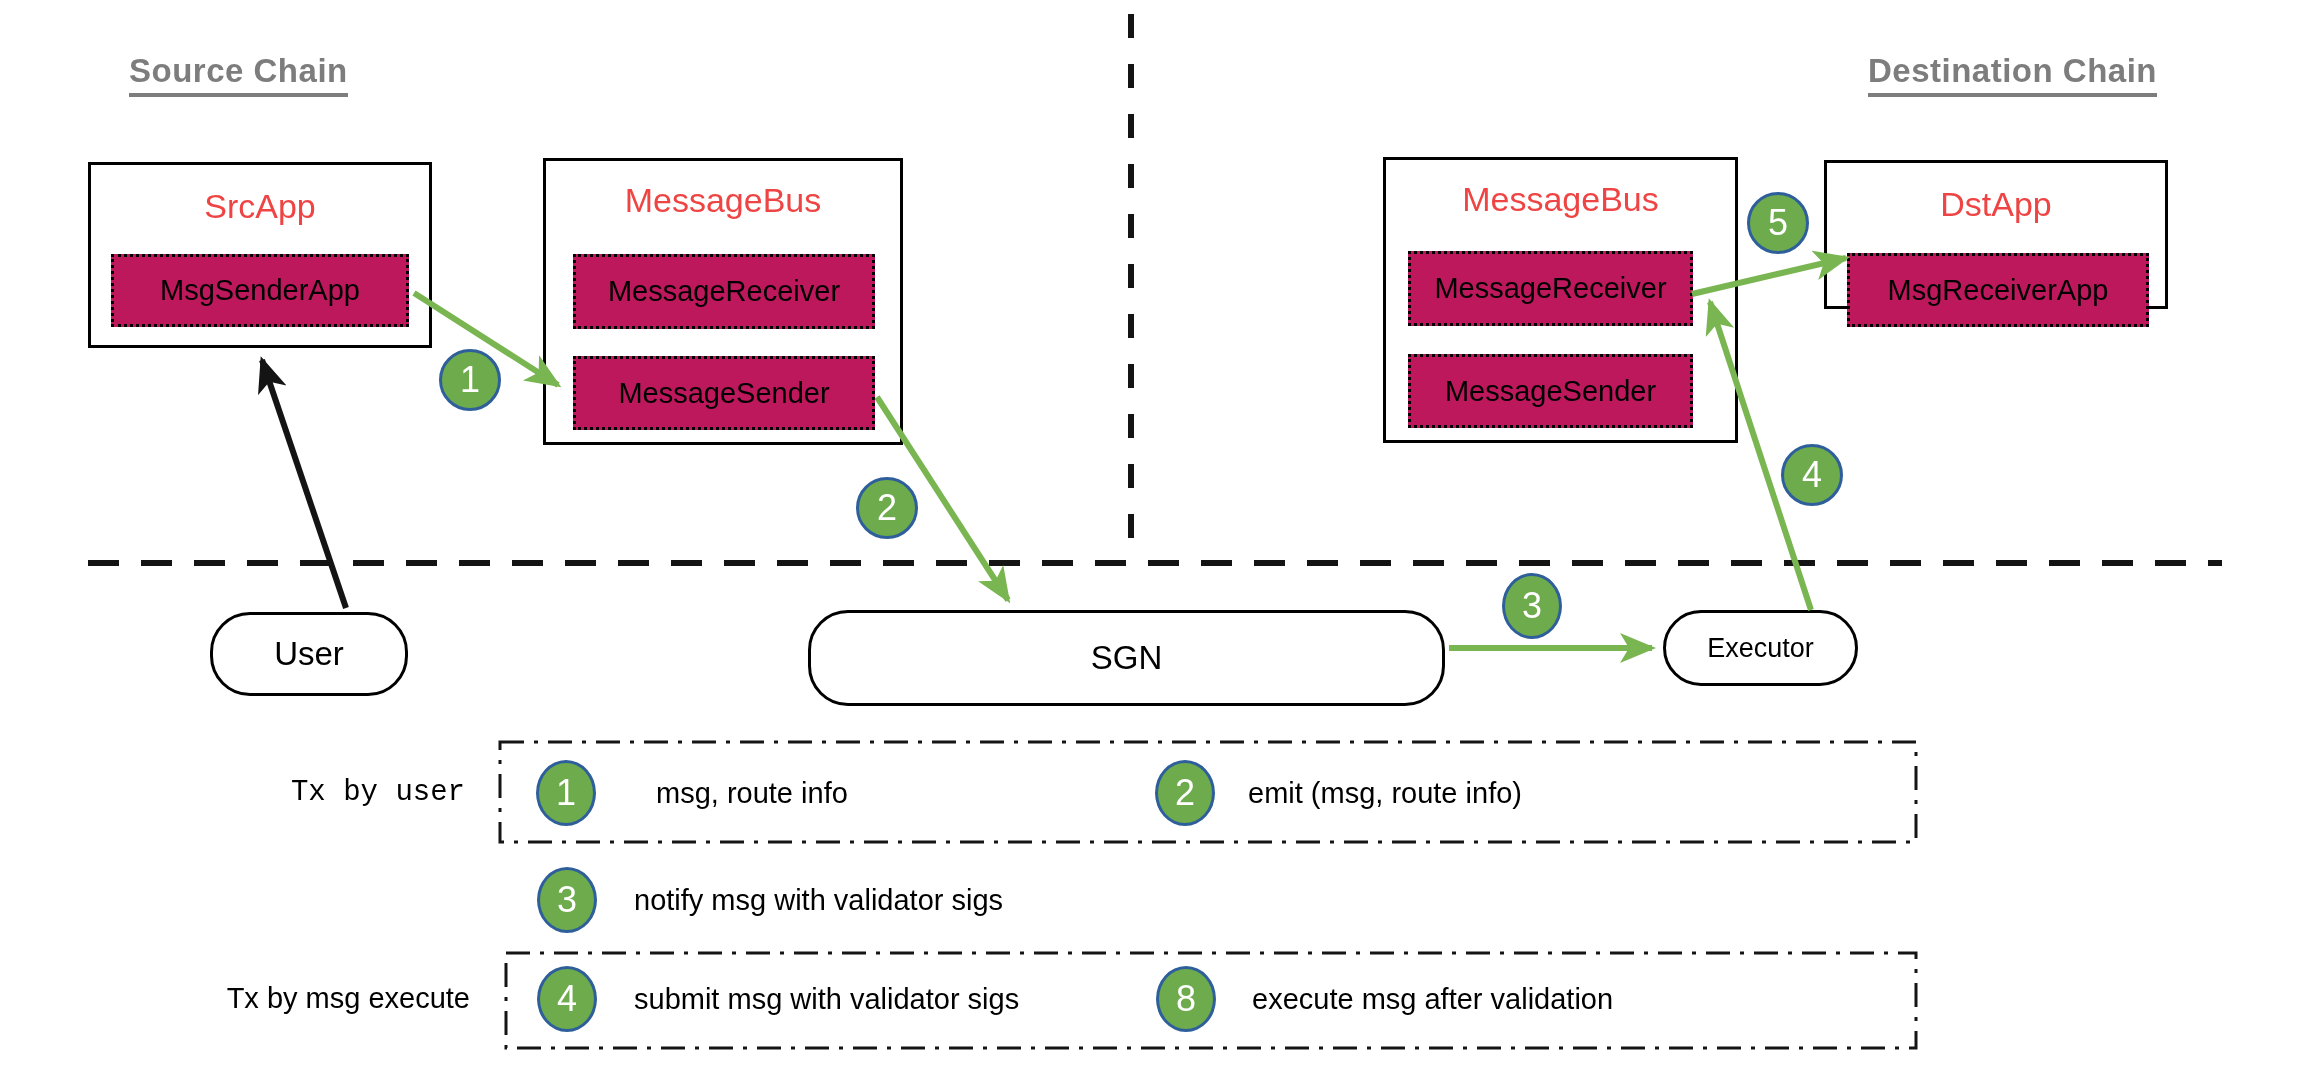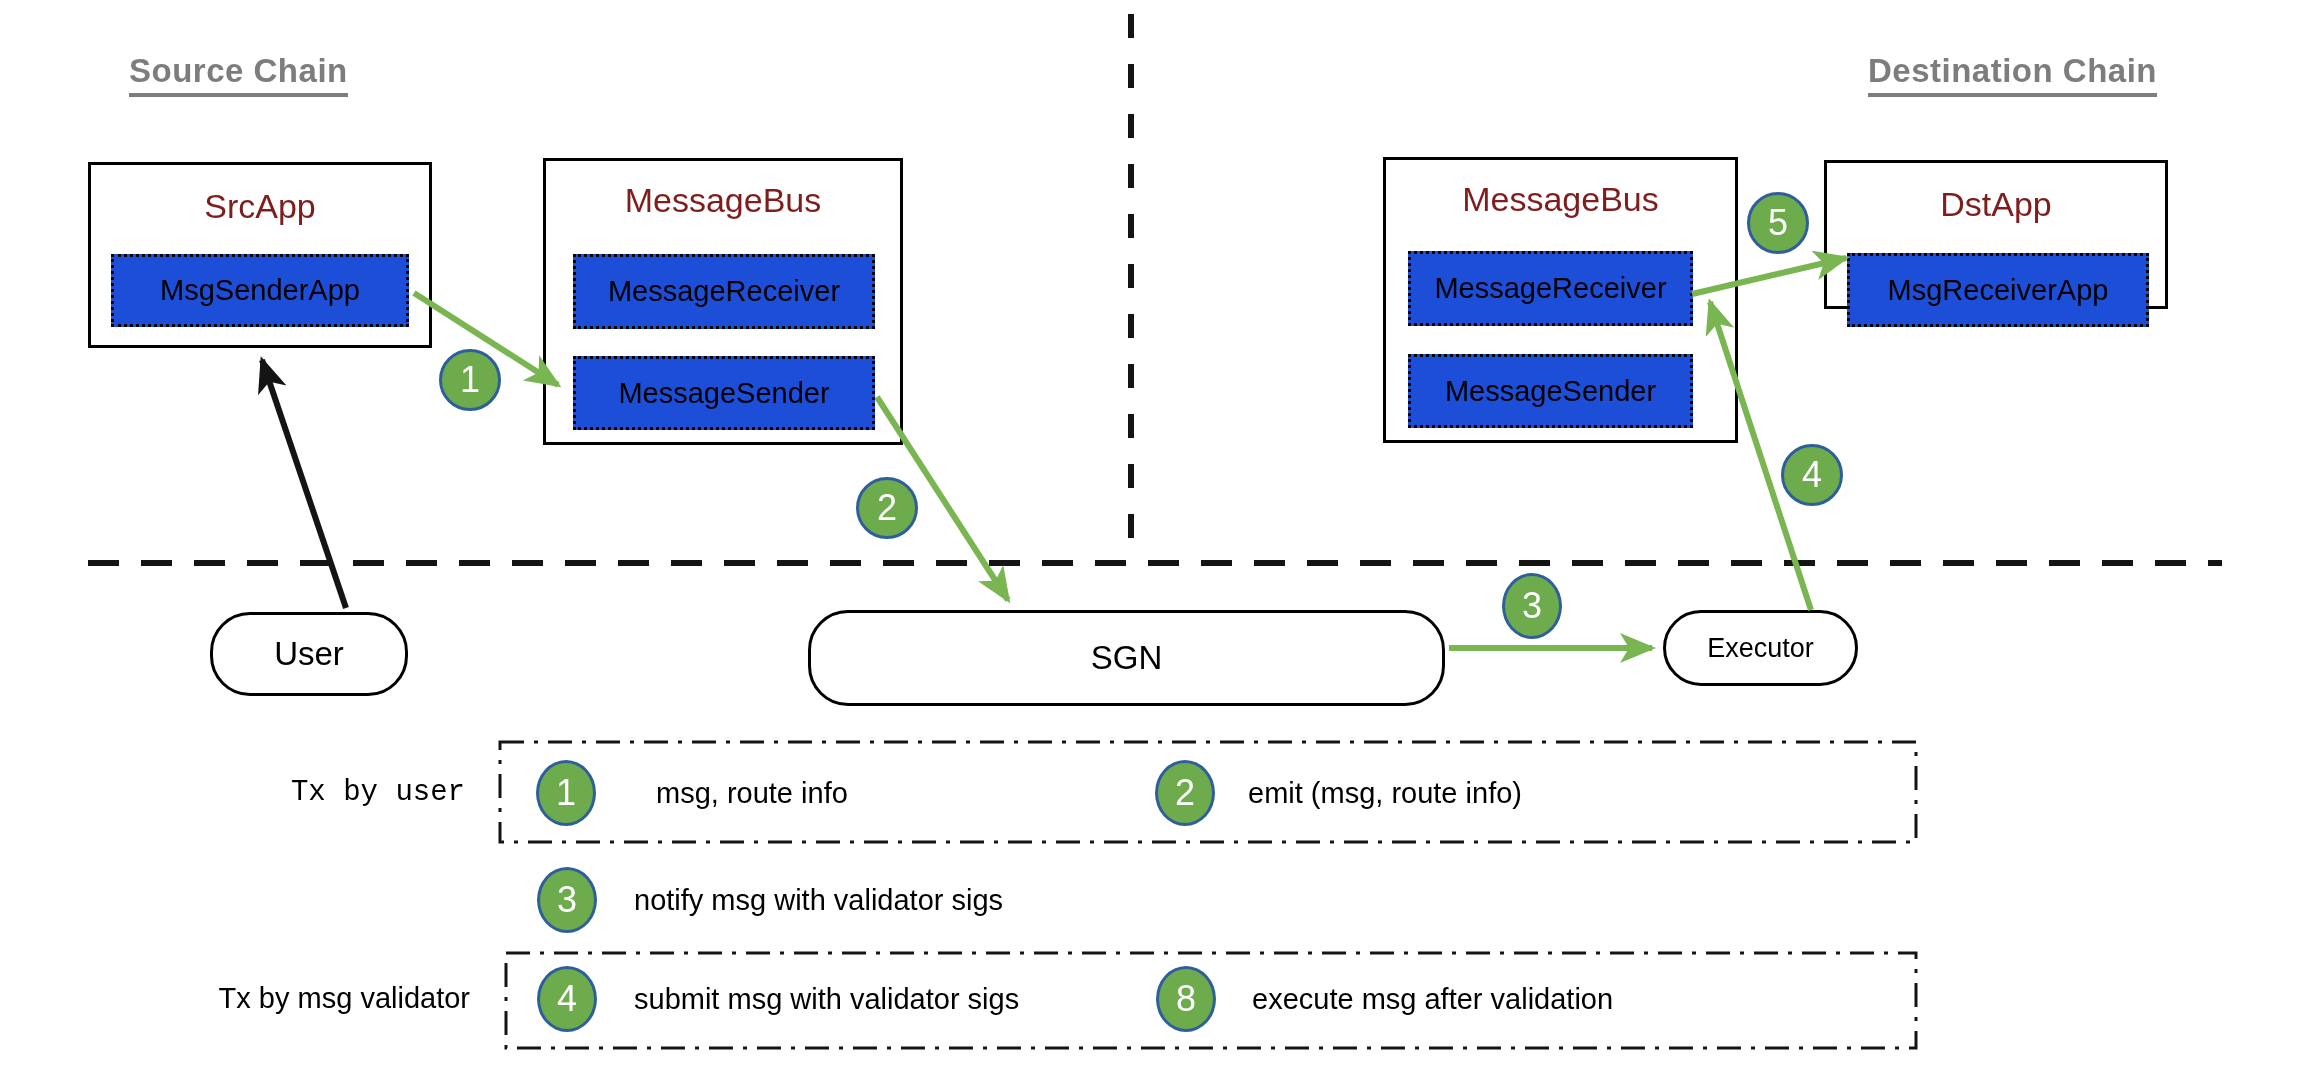--- a/index.html
+++ b/index.html
@@ -10,24 +10,24 @@
   
   .chain-heading{
     position:absolute;font-size:33px;font-weight:bold;color:#7d7d7d;
     border-bottom:4px solid #7d7d7d;padding-bottom:3px;letter-spacing:.5px;
   }
   
   .comp-box{
     position:absolute;border:3px solid #000;background:#fff;box-sizing:border-box;
   }
   .comp-title{
-    position:absolute;left:0;right:0;text-align:center;font-size:34px;color:#7f1d1d;
+    position:absolute;left:0;right:0;text-align:center;font-size:34px;color:#ef4444;
   }
   .dotted-box{
-    position:absolute;border:3px dotted #000;background:#1d4ed8;box-sizing:border-box;
+    position:absolute;border:3px dotted #000;background:#be185d;box-sizing:border-box;
     display:flex;align-items:center;justify-content:center;font-size:29px;
   }
   
   .pill{
     position:absolute;border:3px solid #000;background:#fff;box-sizing:border-box;
     border-radius:40px;display:flex;align-items:center;justify-content:center;
     font-size:33px;
   }
   
   #overlay{position:absolute;left:0;top:0;z-index:5;pointer-events:none;}
@@ -131,21 +131,21 @@
   <div class="badge oval" style="left:1155px;top:760px;">
       <span>2</span>
     </div>
   <div class="legend-text" style="left:1248px;top:777px;">emit (msg, route info)</div>
 
   <div class="badge oval" style="left:537px;top:867px;">
       <span>3</span>
     </div>
   <div class="legend-text" style="left:634px;top:884px;">notify msg with validator sigs</div>
 
-  <div class="legend-label" style="left:200px;top:982px;width:270px;">Tx by msg validator</div>
+  <div class="legend-label" style="left:200px;top:982px;width:270px;">Tx by msg execute</div>
   <div class="badge oval" style="left:537px;top:966px;">
       <span>4</span>
     </div>
   <div class="legend-text" style="left:634px;top:983px;">submit msg with validator sigs</div>
   <div class="badge oval" style="left:1156px;top:966px;">
       <span>8</span>
     </div>
   <div class="legend-text" style="left:1252px;top:983px;">execute msg after validation</div>
 
 </div>

